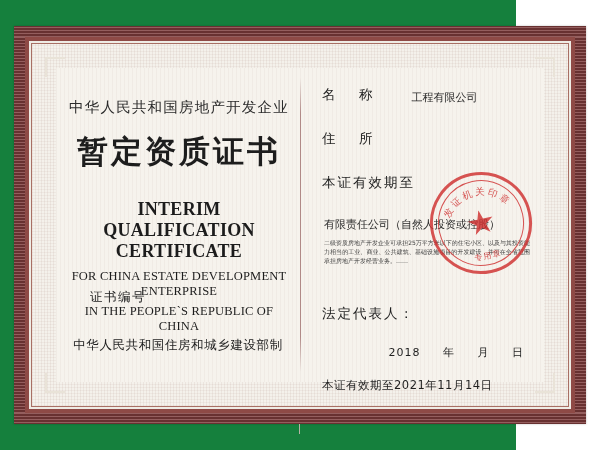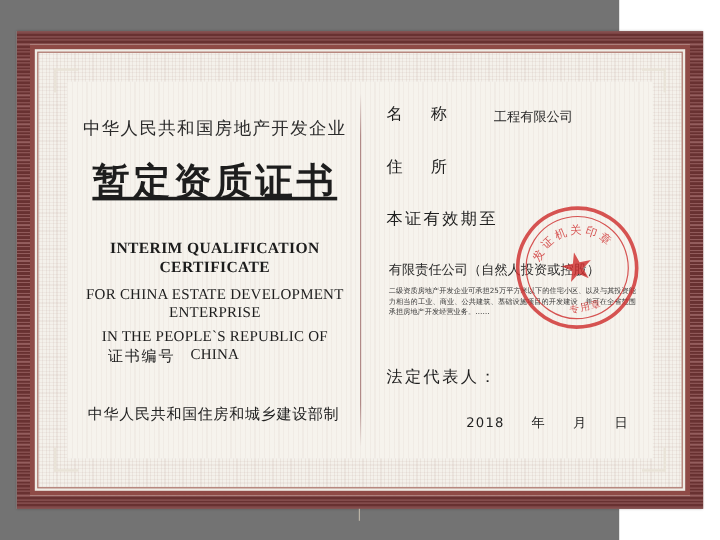--- a/index.html
+++ b/index.html
@@ -3,21 +3,21 @@
 <meta charset="utf-8">
 <style>
   html,body{margin:0;padding:0;}
   body{
     width:600px;height:450px;overflow:hidden;
     background:#ffffff;
     font-family:"Liberation Serif", serif;
   }
   
   .page{
-    position:relative;width:516px;height:450px;background:#737373;
+    position:relative;width:516px;height:450px;background:#15803d;
   }
   
   .cert{
     position:absolute;left:14px;top:26px;width:572px;height:398px;
     background:#f2efe9;
     box-shadow:0 0 2px rgba(0,0,0,.25);
   }
   
   .frame-outer{
     position:absolute;inset:0;
@@ -73,25 +73,24 @@
   
   .cn-issuer-top{
     font-family:"DejaVu Sans", sans-serif;
     font-size:14.5px;letter-spacing:1.2px;color:#2b2b2b;
     margin-top:16px;
   }
   .cn-title{
     font-family:"DejaVu Sans", sans-serif;
     font-weight:bold;font-size:31px;letter-spacing:3px;color:#1d1d1d;
     margin-top:14px;
-    text-decoration:underline;
   }
   .en-title{
     font-variant:small-caps;
-    font-size:13px;font-weight:bold;letter-spacing:.3px;color:#1c1c1c;
+    font-size:18px;font-weight:bold;letter-spacing:.3px;color:#1c1c1c;
     margin-top:26px;
     font-family:Liberation Serif, serif;
   }
   .en-sub1{
     font-variant:small-caps;
     font-size:12.5px;letter-spacing:.2px;color:#1c1c1c;margin-top:7px;
   }
   .en-sub2{
     font-variant:small-caps;
     font-size:12.5px;letter-spacing:.2px;color:#1c1c1c;margin-top:5px;
@@ -239,20 +238,23 @@
             <span class="lbl tight">法定代表人：</span>
           </div>
 
           <div class="date-row">
             <span>2018</span>
             <span>年</span>
             <span>月</span>
             <span>日</span>
           </div>
 
+          <div class="valid-row">
+            <span>本证有效期至</span><b>2021年11月14日</b>
+          </div>
 
           <div class="seal">
             <div class="ring"></div>
             <div class="arc">
               <svg viewBox="0 0 96 96" aria-hidden="true">
                 <defs>
                   <path id="arcpath" d="M 14,54 A 34,34 0 0 1 82,54"></path>
                 </defs>
                 <text>
                   <textPath href="#arcpath" startOffset="50%" text-anchor="middle">发证机关印章</textPath>

